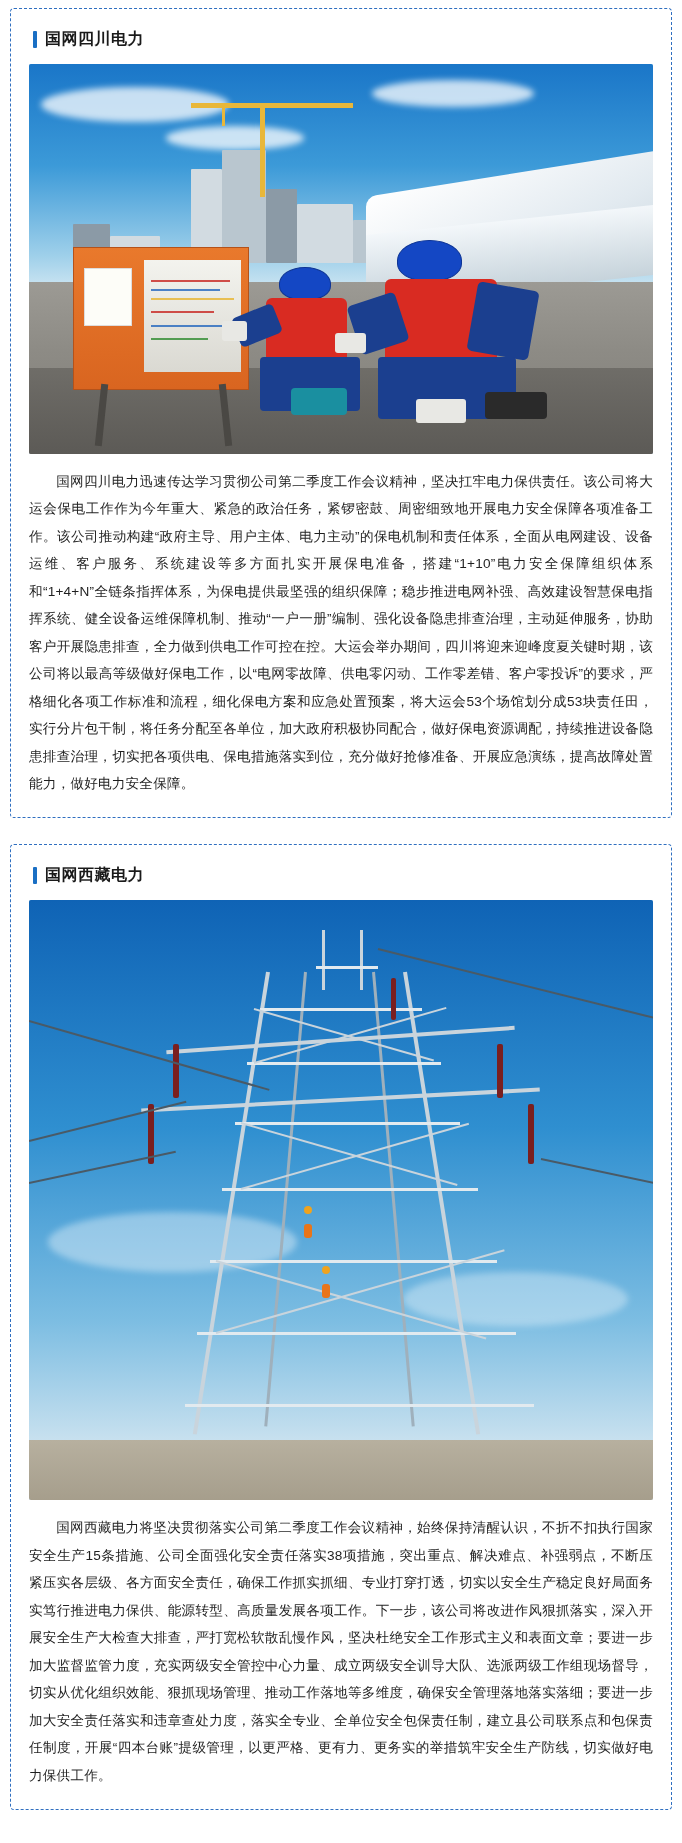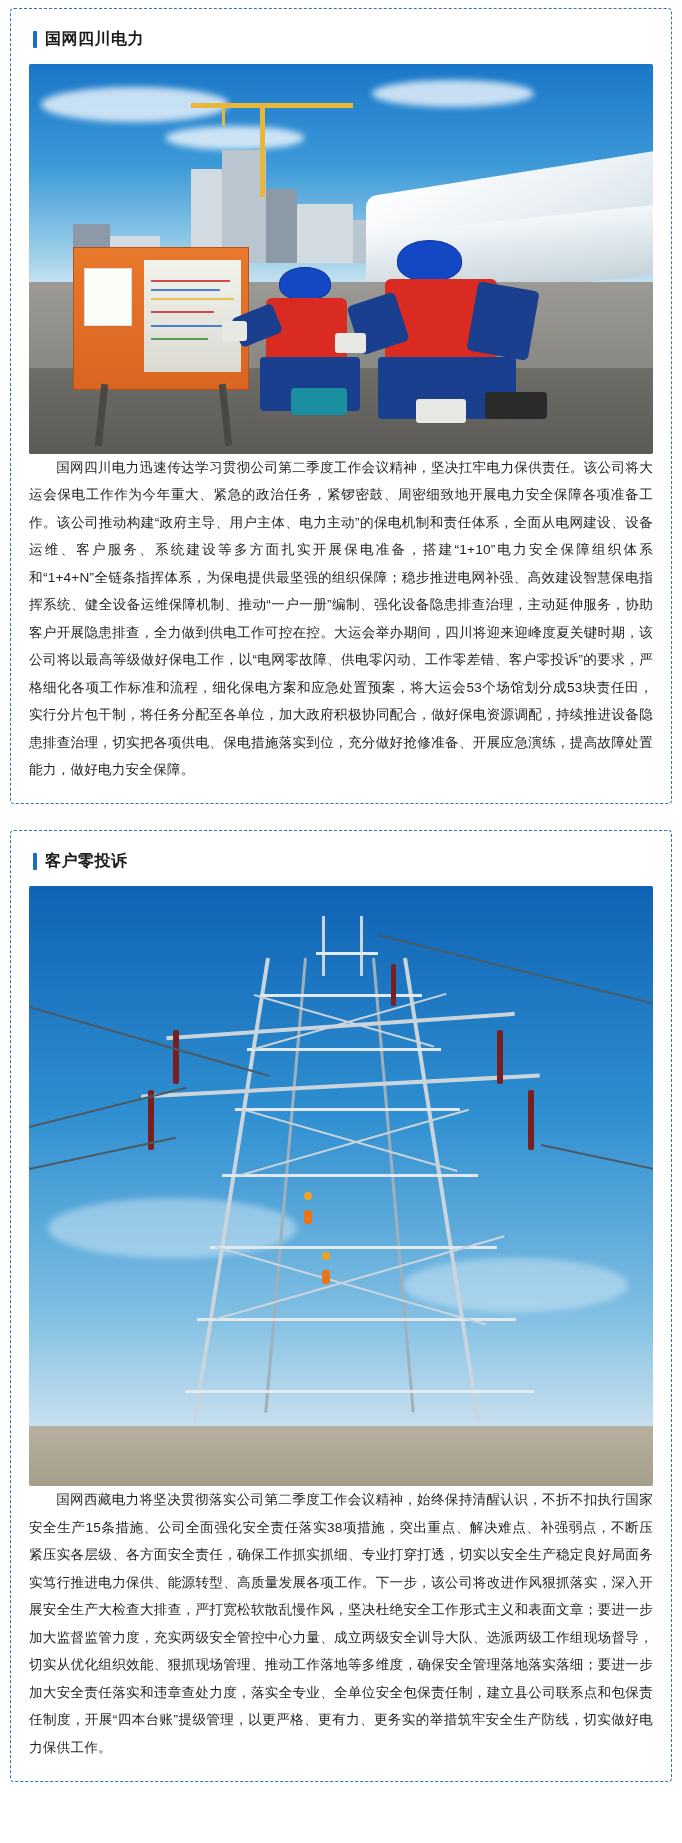--- a/index.html
+++ b/index.html
@@ -150,20 +150,21 @@
     position:absolute; background:#7a1f1f; border-radius:2px;
   }
   .cond {
     position:absolute; background:#4a5a66; height:2px; transform-origin:left center;
   }
   .climber { position:absolute; background:#e8751a; border-radius:3px; }
   .climber-h { position:absolute; background:#f0a31e; border-radius:50%; }
 
   
   .body-text {
+    margin-top: 14px;
     font-size: 13.6px;
     line-height: 2.02;
     color: #1f1f1f;
     text-align: justify;
     text-indent: 2em;
     letter-spacing: 0.2px;
     font-family: "Liberation Sans", "DejaVu Sans", sans-serif;
   }
 </style>
 </head>
@@ -235,21 +236,21 @@
       <div class="teal" style="left:73%;top:84%;width:10%;height:7%;background:#2a2a2a;"></div>
     </div>
 
     <div class="body-text">国网四川电力迅速传达学习贯彻公司第二季度工作会议精神，坚决扛牢电力保供责任。该公司将大运会保电工作作为今年重大、紧急的政治任务，紧锣密鼓、周密细致地开展电力安全保障各项准备工作。该公司推动构建“政府主导、用户主体、电力主动”的保电机制和责任体系，全面从电网建设、设备运维、客户服务、系统建设等多方面扎实开展保电准备，搭建“1+10”电力安全保障组织体系和“1+4+N”全链条指挥体系，为保电提供最坚强的组织保障；稳步推进电网补强、高效建设智慧保电指挥系统、健全设备运维保障机制、推动“一户一册”编制、强化设备隐患排查治理，主动延伸服务，协助客户开展隐患排查，全力做到供电工作可控在控。大运会举办期间，四川将迎来迎峰度夏关键时期，该公司将以最高等级做好保电工作，以“电网零故障、供电零闪动、工作零差错、客户零投诉”的要求，严格细化各项工作标准和流程，细化保电方案和应急处置预案，将大运会53个场馆划分成53块责任田，实行分片包干制，将任务分配至各单位，加大政府积极协同配合，做好保电资源调配，持续推进设备隐患排查治理，切实把各项供电、保电措施落实到位，充分做好抢修准备、开展应急演练，提高故障处置能力，做好电力安全保障。</div>
   </div>
 
   <div class="card">
 
     <div class="section-title">
       <div class="title-bar"></div>
-      <div class="title-text">客户零投诉</div>
+      <div class="title-text">国网西藏电力</div>
     </div>
 
     <div class="photo tower">
       <div class="sky2"></div>
       <div class="cloud" style="left:3%;top:52%;width:40%;height:10%;opacity:0.5;"></div>
       <div class="cloud" style="left:60%;top:62%;width:36%;height:9%;opacity:0.45;"></div>
       <div class="ground2"></div>
 
       <div class="tsteel" style="left:38%;top:12%;width:4px;height:78%;transform:rotate(9deg);transform-origin:top center;"></div>
       <div class="tsteel" style="left:60%;top:12%;width:4px;height:78%;transform:rotate(-9deg);transform-origin:top center;"></div>

